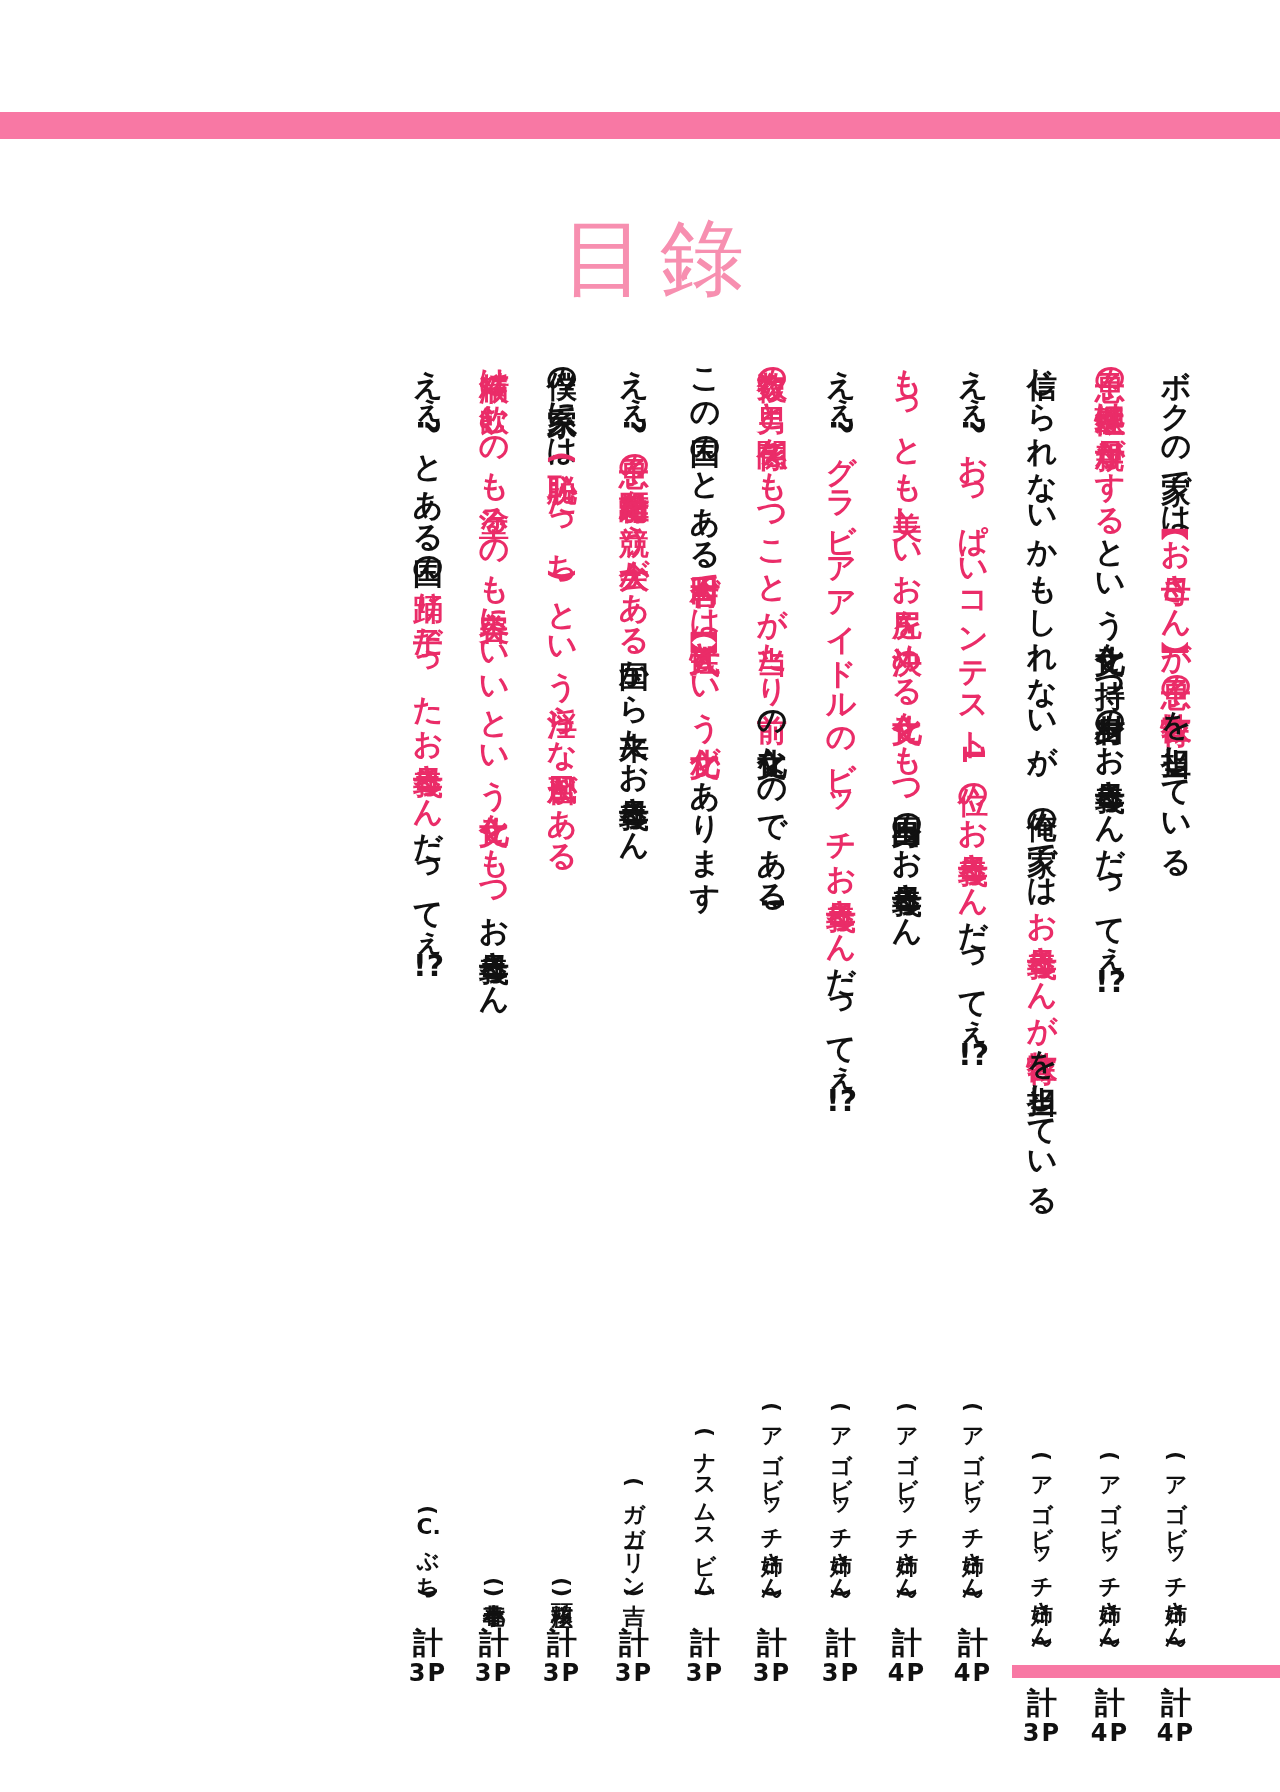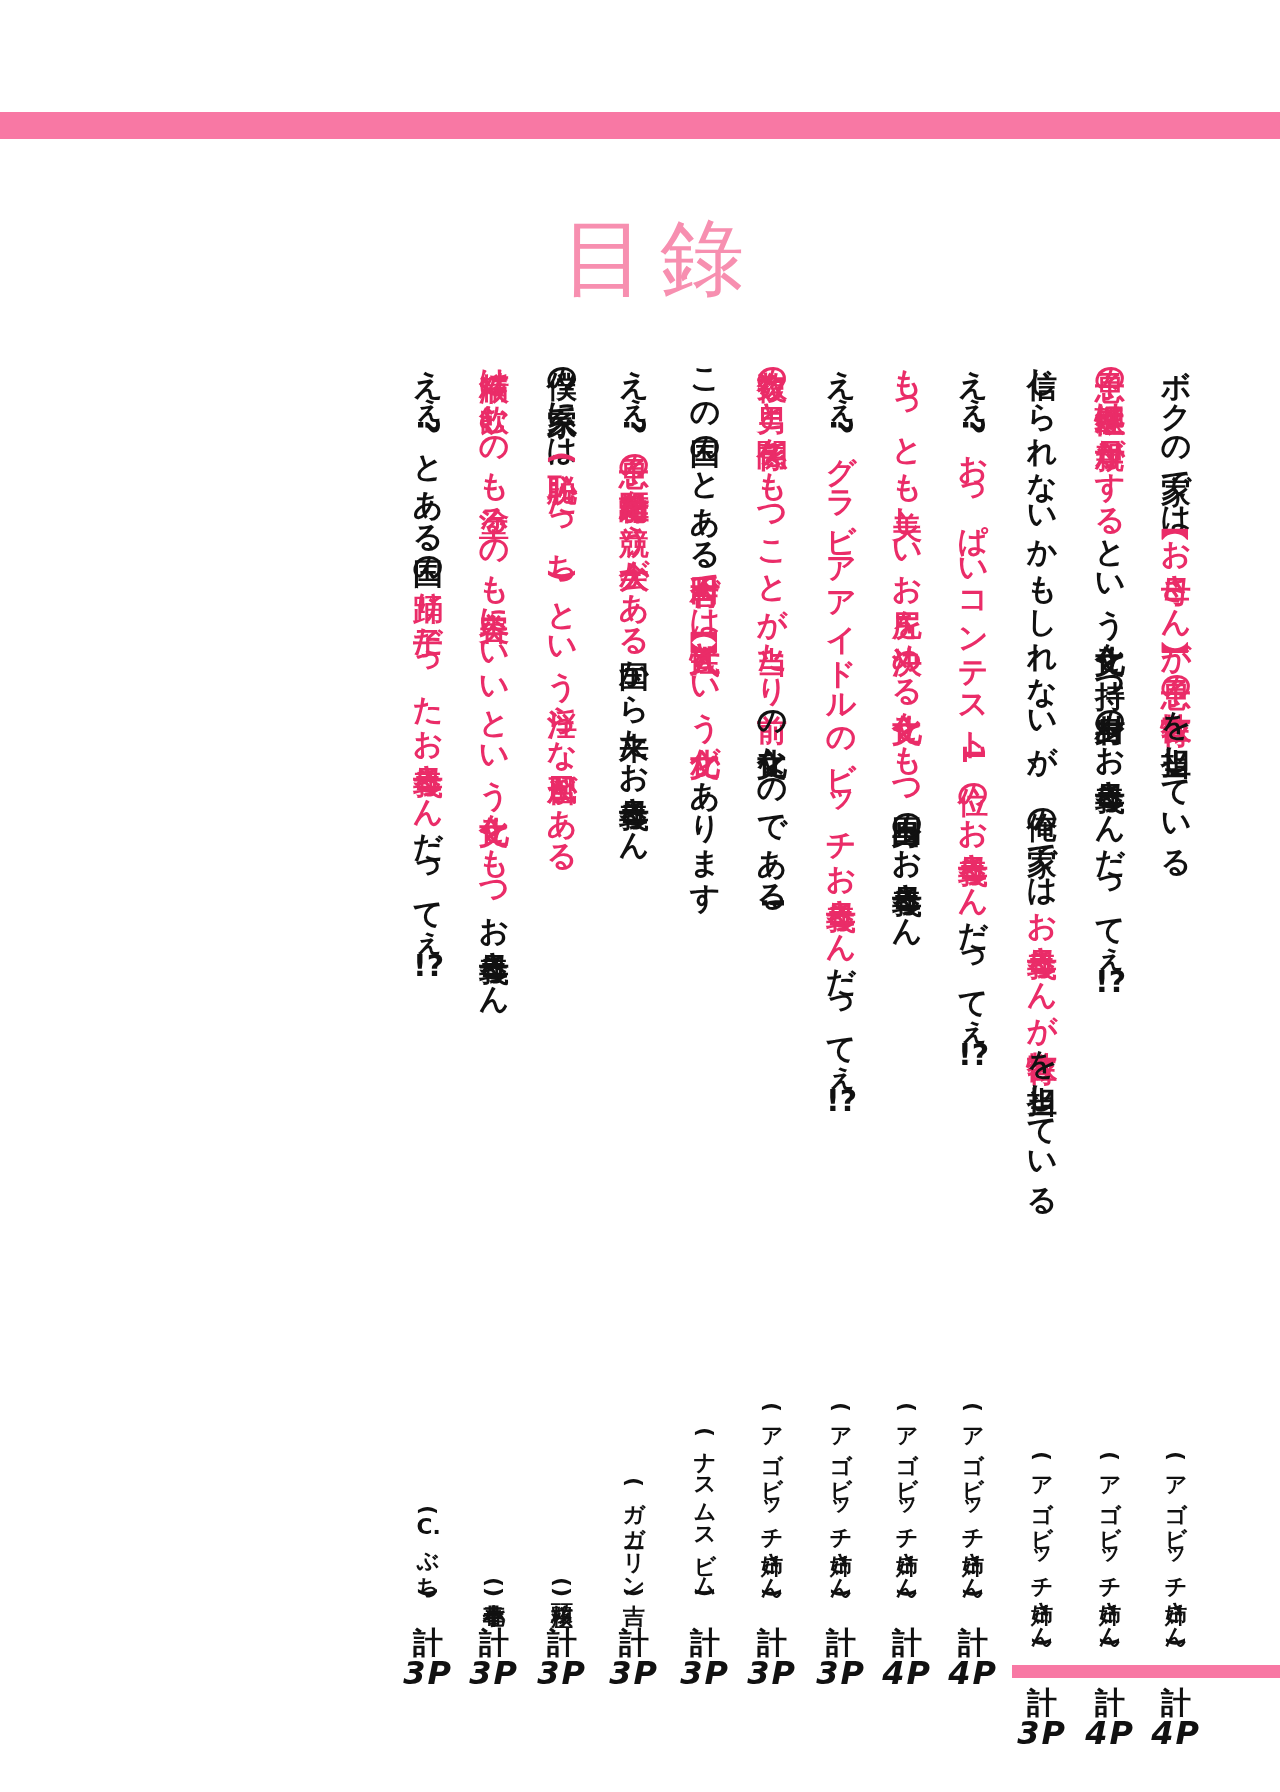--- a/index.html
+++ b/index.html
@@ -20,21 +20,21 @@
     white-space:nowrap;font-weight:900;width:40px;line-height:40px;
     color:var(--ink,#111);
   }
   .entry-title{font-size:30px;top:348px;}
   .entry-author{font-size:22px;}
   .tcy{text-combine-upright:all;}
   .entry-count{
     position:absolute;width:70px;text-align:center;color:var(--ink,#111);
     font-weight:900;font-size:30px;line-height:30px;white-space:nowrap;
   }
-  .entry-count .num{font-size:32px;letter-spacing:2px;font-style:italic;}
+  .entry-count .num{font-size:24px;letter-spacing:2px;}
   .seg-pink{color:var(--accent-pink,#ea2c68);}
   .seg-black{color:var(--ink,#111111);}
 </style>
 </head>
 <body>
 
 <div id="top-bar" class="bar"></div>
 
 <h1 id="page-title">目錄</h1>
 

